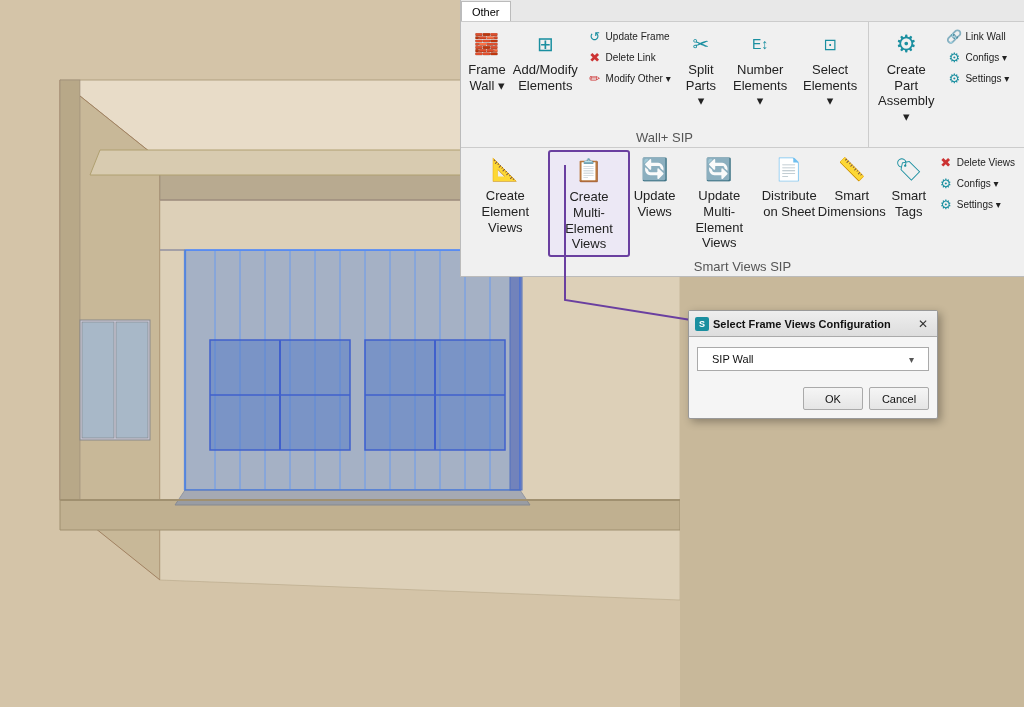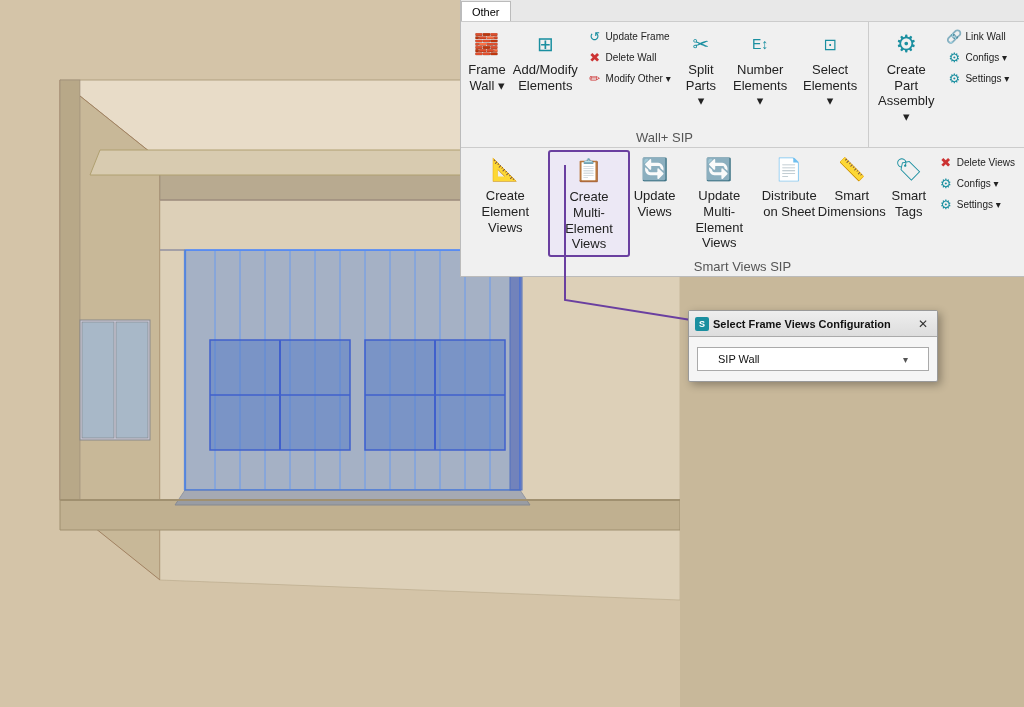--- a/index.html
+++ b/index.html
@@ -206,21 +206,21 @@
     .dialog-body {
       padding: 10px 8px;
     }
 
     .dialog-select {
       width: 100%;
       height: 24px;
       border: 1px solid #aaa;
       background: white;
       font-size: 11px;
-      padding: 2px 20px;
+      padding: 2px 14px;
       display: flex;
       align-items: center;
       justify-content: space-between;
       cursor: pointer;
     }
 
     .dialog-select-text {
       color: #111;
     }
 
@@ -342,21 +342,21 @@
           <div class="ribbon-btn-label">Add/Modify<br>Elements</div>
         </div>
 
         <div class="ribbon-col">
           <div class="ribbon-btn-small">
             <div class="ribbon-btn-small-icon">↺</div>
             <span>Update Frame</span>
           </div>
           <div class="ribbon-btn-small">
             <div class="ribbon-btn-small-icon" style="color:#cc3333;">✖</div>
-            <span>Delete Wall</span>
+            <span>Delete Link</span>
           </div>
           <div class="ribbon-btn-small">
             <div class="ribbon-btn-small-icon" style="color:#cc3333;">✏</div>
             <span>Modify Other ▾</span>
           </div>
         </div>
         <div class="ribbon-btn">
           <div class="ribbon-btn-icon">✂</div>
           <div class="ribbon-btn-label">Split<br>Parts ▾</div>
         </div>
@@ -466,13 +466,17 @@
       <span>Select Frame Views Configuration</span>
     </div>
     <div class="dialog-close">✕</div>
   </div>
   <div class="dialog-body">
     <div class="dialog-select">
       <span class="dialog-select-text">SIP Wall</span>
       <span class="dialog-select-arrow">▾</span>
     </div>
   </div>
+  <div class="dialog-buttons">
+    <button class="dialog-btn">OK</button>
+    <button class="dialog-btn">Cancel</button>
+  </div>
 </div>
 
 </body></html>

